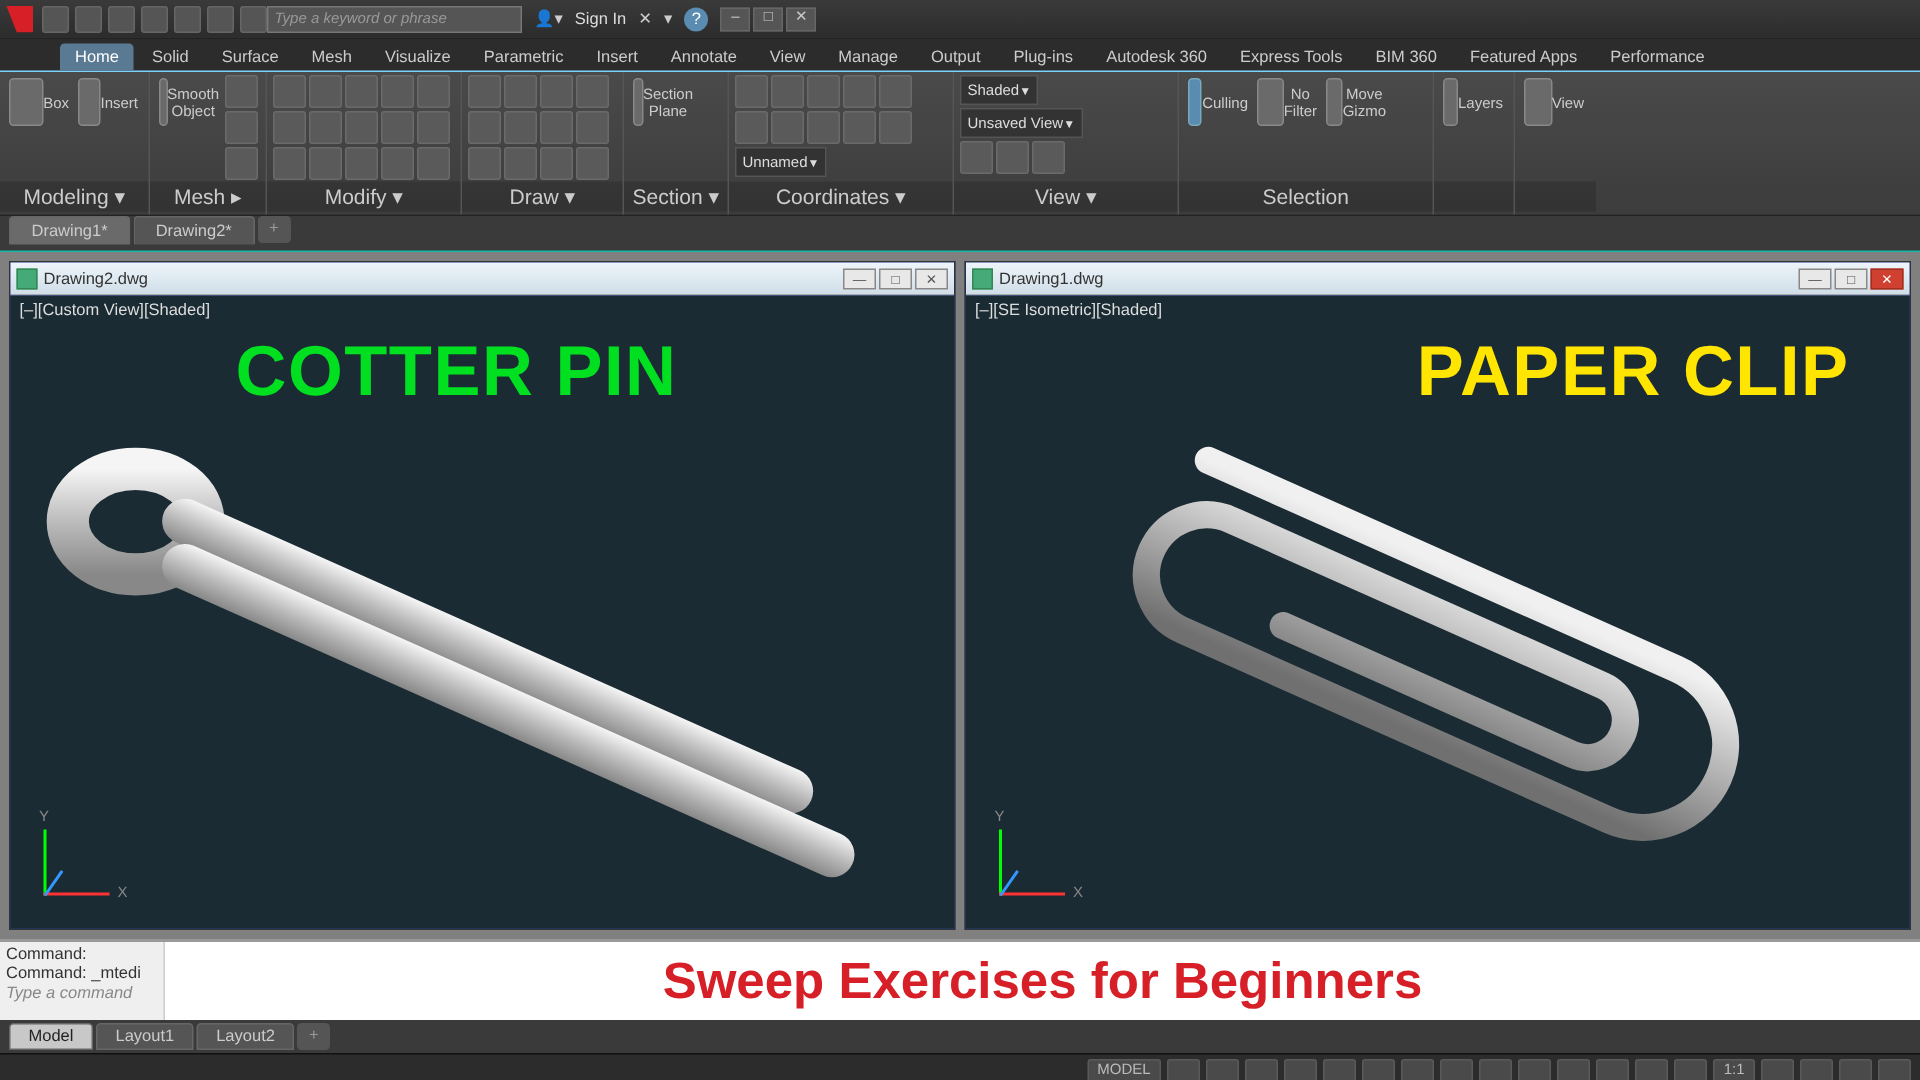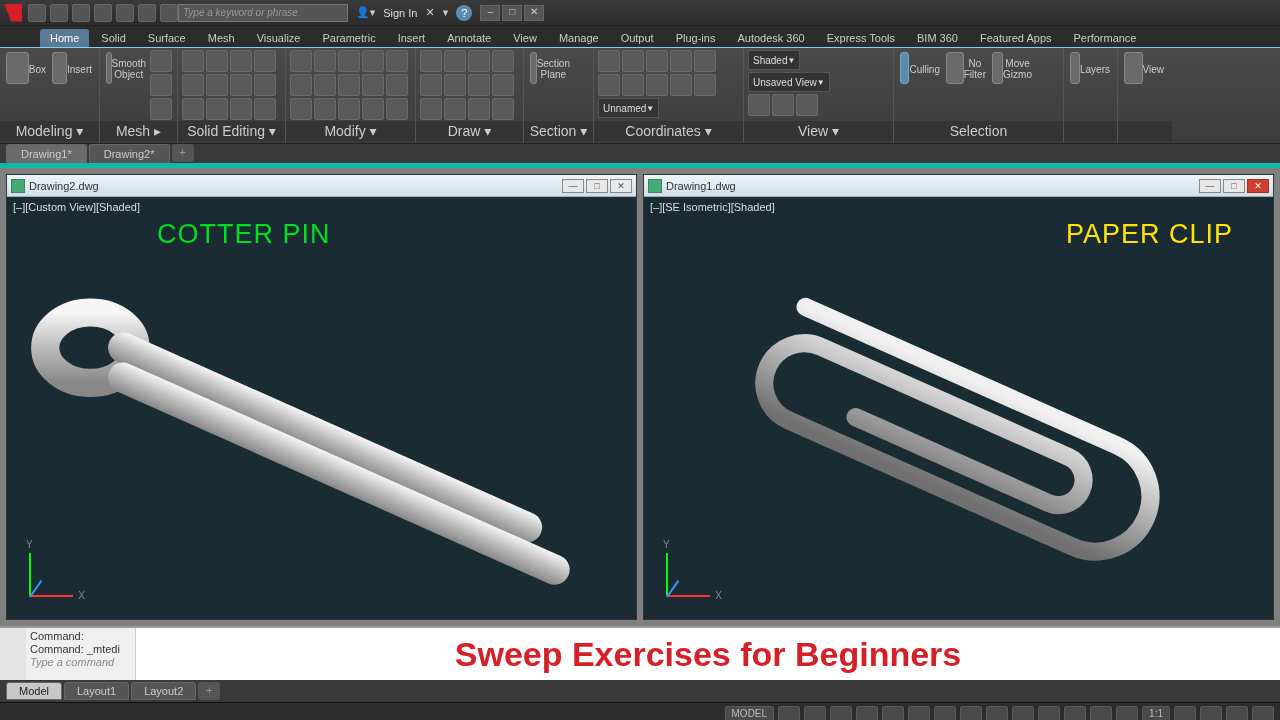--- a/index.html
+++ b/index.html
@@ -32,53 +32,53 @@
 .bigbtn .lb { font-size: 10px; text-align: center; line-height: 11px; }
 .minigrid { display: grid; grid-template-columns: repeat(3,22px); grid-auto-rows: 22px; gap: 2px; }
 .minigrid.c4 { grid-template-columns: repeat(4,22px); }
 .minigrid.c5 { grid-template-columns: repeat(5,22px); }
 .mini { width: 22px; height: 22px; background: #5a5a5a; border: 1px solid #6a6a6a; border-radius: 2px; }
 .dd { height: 20px; background: #333; border: 1px solid #555; font-size: 10px; padding: 0 4px; display: flex; align-items: center; justify-content: space-between; color: #ddd; }
 .dd .arr { font-size: 8px; }
 .culling { background: #5a8bb0 !important; border-color: #7ab !important; }
 
 
-.filetabs { height: 24px; background: #3a3a3a; display: flex; align-items: flex-start; padding-left: 6px; gap: 2px; border-bottom: 5px solid #14b8a6; }
+.filetabs { height: 24px; background: #3a3a3a; display: flex; align-items: flex-start; padding-left: 6px; gap: 2px; border-bottom: 1px solid #14b8a6; }
 .filetab { padding: 3px 14px; background: #555; border: 1px solid #666; border-bottom: none; font-size: 11px; border-radius: 3px 3px 0 0; }
 .filetab.active { background: #6a6a6a; }
 .addtab { width: 22px; height: 18px; background: #555; border-radius: 3px; text-align: center; line-height: 16px; color: #999; }
 
 
 .workspace { height: 458px; background: #808080; display: flex; gap: 6px; padding: 6px; }
 .vp { flex: 1; display: flex; flex-direction: column; border: 1px solid #333; background: #1d4ed8; }
 .vp .vhdr { height: 22px; background: linear-gradient(#eef5fa,#d0dee8); display: flex; align-items: center; padding: 0 4px; color: #333; font-size: 11px; border-bottom: 1px solid #aaa; }
 .vp .vhdr .ico { width: 14px; height: 14px; background: #4a7; margin-right: 4px; border: 1px solid #385; }
 .vp .vhdr .sp { flex: 1; }
 .vp .vhdr .wb { width: 22px; height: 14px; border: 1px solid #888; margin-left: 2px; background: #e8e8e8; text-align: center; font-size: 9px; line-height: 12px; color: #555; }
 .vp .vhdr .wb.x { background: #d04030; color: #fff; border-color: #a03020; }
 .vp .canvas { flex: 1; background: #1a2b33; position: relative; overflow: hidden; }
 .viewlabel { position: absolute; top: 4px; left: 6px; font-size: 11px; color: #ddd; }
-.overlay { position: absolute; font-weight: 400; font-family: Arial Black, Arial, sans-serif; font-size: 27px; letter-spacing: 1px; text-align: center; }
+.overlay { position: absolute; font-weight: 700; font-family: Arial Black, Arial, sans-serif; font-size: 47px; letter-spacing: 1px; text-align: center; }
 .ov-green { color: #00e020; top: 22px; left: 150px; }
 .ov-yellow { color: #ffe500; top: 22px; right: 40px; }
 
 
 .ucs { position: absolute; left: 14px; bottom: 14px; width: 70px; height: 70px; }
 .ucs .ax { position: absolute; left: 8px; bottom: 8px; }
 .ucs .y { width: 2px; height: 44px; background: #0f0; position: absolute; bottom: 0; left: 0; }
 .ucs .y::after { content:"Y"; color:#888; position:absolute; top:-14px; left:-3px; font-size:10px; }
 .ucs .x { width: 44px; height: 2px; background: #f33; position: absolute; bottom: 0; left: 0; }
 .ucs .x::after { content:"X"; color:#888; position:absolute; right:-12px; top:-5px; font-size:10px; }
 .ucs .z { width: 2px; height: 20px; background: #39f; position: absolute; bottom: 0; left: 0; transform: rotate(35deg); transform-origin: bottom; }
 
 
 
 
 .cmdwrap { height: 54px; background: #e4e4e4; border-top: 2px solid #999; display:flex; }
-.cmdhist { width: 110px; background: #efefef; border-right:1px solid #ccc; font-family: Consolas,monospace; font-size: 11px; color:#333; padding:2px 4px; line-height:13px;margin-left:26px; }
+.cmdhist { width: 110px; background: #efefef; border-right:1px solid #ccc; font-family: Consolas,monospace; font-size: 11px; color:#333; padding:2px 4px; line-height:13px; }
 .banner { flex:1; display:flex; align-items:center; justify-content:center; font-family: Arial, sans-serif; font-size: 34px; font-weight: 700; color: #d61f26; background:#ffffff; }
 
 
 .mtabs { height: 22px; background: #3a3a3a; display:flex; align-items:center; padding-left:6px; gap:2px; }
 .mtab { padding:2px 12px; background:#555; border:1px solid #666; font-size:11px; border-radius:3px 3px 0 0; }
 .mtab.active { background:#c8c8c8; color:#222; }
 
 
 .statusbar { height: 22px; background: #2c2c2c; display:flex; align-items:center; justify-content:flex-end; gap:4px; padding:0 6px; font-size:10px; color:#bbb; border-top:1px solid #111; }
 .sb { width:22px; height:16px; background:#4a4a4a; border:1px solid #5a5a5a; border-radius:2px; }
@@ -154,39 +154,20 @@
           <div class="lb" style="white-space:pre-line">Smooth
 Object</div>
         </div>
       <div class="minigrid" style="grid-template-columns:22px">
           <div class="mini"></div>
           <div class="mini"></div>
           <div class="mini"></div>
         </div>
     </div>
     <div class="label">Mesh ▸</div>
-  </div>
-  <div class="panel" style="width:108px">
-    <div class="tools">
-        <div class="minigrid c4">
-          <div class="mini"></div>
-          <div class="mini"></div>
-          <div class="mini"></div>
-          <div class="mini"></div>
-          <div class="mini"></div>
-          <div class="mini"></div>
-          <div class="mini"></div>
-          <div class="mini"></div>
-          <div class="mini"></div>
-          <div class="mini"></div>
-          <div class="mini"></div>
-          <div class="mini"></div>
-        </div>
-      </div>
-    <div class="label">Solid Editing ▾</div>
   </div>
   <div class="panel" style="width:130px">
     <div class="tools">
         <div class="minigrid c5">
           <div class="mini"></div>
           <div class="mini"></div>
           <div class="mini"></div>
           <div class="mini"></div>
           <div class="mini"></div>
           <div class="mini"></div>

